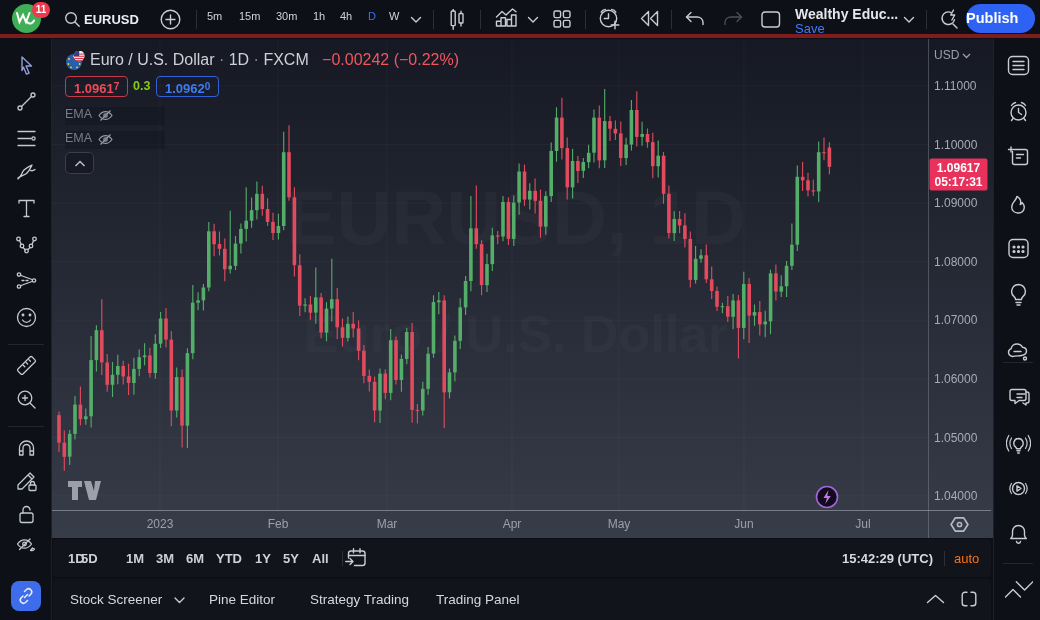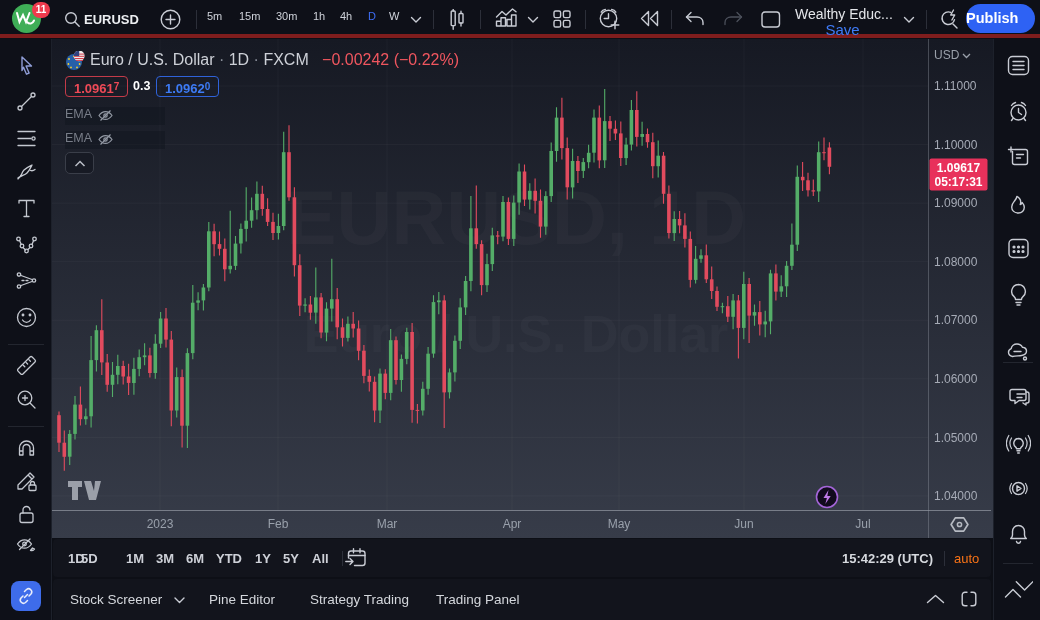--- a/index.html
+++ b/index.html
@@ -234,21 +234,21 @@
    <g stroke="#d23b4b" stroke-width="1">
         <path d="M9.3 3.1h9.8M9 5.3h10.4M9.6 7.5h9.2M11 9.4h7"></path>
       </g>
    <path d="M8.8 4.9a5.4 5.4 0 0 1 5.4 -5.4v5.4z" fill="#30427f"></path>
  </svg>
  <div class="abs" style="left:33px;top:5px;font-size:16px;color:#cdd0d7;white-space:nowrap">Euro / U.S. Dollar
    <span style="color:#8b909b">·</span> 1D <span style="color:#8b909b">·</span> FXCM&nbsp;&nbsp;
    <span style="color:#f0565f">−0.00242 (−0.22%)</span></div>
  <div class="abs" style="left:8px;top:30px;height:21px;border:1px solid #c33b49;border-radius:4px;padding:0 8px;
       font-size:13px;font-weight:700;color:#ef4a57;line-height:20px">1.0961<span style="font-size:10px;vertical-align:3px">7</span></div>
- <div class="abs" style="left:76px;top:33px;font-size:12.5px;font-weight:700;color:#ffffff">0.3</div>
+ <div class="abs" style="left:76px;top:33px;font-size:12.5px;font-weight:700;color:#84cc16">0.3</div>
  <div class="abs" style="left:99px;top:30px;height:21px;border:1px solid #2f62d9;border-radius:4px;padding:0 8px;
       font-size:13px;font-weight:700;color:#3d7bf5;line-height:20px">1.0962<span style="font-size:10px;vertical-align:3px">0</span></div>
  <div class="abs" style="left:8px;top:61px;width:100px;height:18px;background:rgba(16,19,28,0.45);font-size:12.5px;color:#787d88">EMA
    <svg style="position:absolute;left:32px;top:1px" width="17" height="15" viewBox="0 0 17 15">
      <g stroke="#9298a3" stroke-width="1.2" fill="none">
           <path d="M2 7.5c1.8-2.6 4-3.9 6.5-3.9s4.7 1.3 6.5 3.9c-1.8 2.6-4 3.9-6.5 3.9s-4.7-1.3-6.5-3.9z"></path>
           <circle cx="8.5" cy="7.5" r="1.7"></circle>
           <path d="M3.5 12.5L13.5 2.5"></path>
         </g>
    </svg>
@@ -359,22 +359,22 @@
  <svg class="abs" style="left:722px;top:11px" width="22" height="16" viewBox="0 0 22 16">
       <g stroke="#4c505b" stroke-width="1.3" fill="none" stroke-linecap="round" stroke-linejoin="round">
    <path d="M15 1.5L19.5 6L15 10.5"></path>
         <path d="M19.5 6H9c-3.3 0-6 2.2-6 5.5v2"></path>
       </g>
     </svg>
 
  <svg class="abs" style="left:761px;top:11px" width="20" height="17" viewBox="0 0 20 17">
       <rect x="1" y="1" width="17.5" height="15" rx="3" stroke="#c9ccd4" stroke-width="1.4" fill="none" stroke-linecap="round" stroke-linejoin="round"></rect>
     </svg>
- <div class="abs" style="left:795px;top:6px;font-size:14px;font-weight:400;color:#e4e6ea">Wealthy Educ...</div>
- <div class="abs" style="left:795px;top:21px;width:95px;text-align:center;font-size:15px;color:#3f7bf7">Save</div>
+ <div class="abs" style="left:795px;top:6px;font-size:14px;font-weight:700;color:#e4e6ea">Wealthy Educ...</div>
+ <div class="abs" style="left:795px;top:21px;width:95px;text-align:left;font-size:13px;color:#3f7bf7">Save</div>
  <svg class="abs" style="left:903px;top:16px" width="12" height="8" viewBox="0 0 12 8">
       <path d="M1.5 1.5L6 6l4.5-4.5" stroke="#c9ccd4" stroke-width="1.4" fill="none" stroke-linecap="round" stroke-linejoin="round"></path>
     </svg>
  <div class="sep" style="left:926px;top:10px;height:19px"></div>
 
  <svg class="abs" style="left:938px;top:9px" width="21" height="21" viewBox="0 0 21 21">
       <g stroke="#c9ccd4" stroke-width="1.4" fill="none" stroke-linecap="round" stroke-linejoin="round">
    <path d="M12.8 3.4a6.3 6.3 0 1 0 3.7 7.2"></path>
         <path d="M15 15l4 4"></path>
         <path d="M15.5 1l-2.8 5h4l-2.8 5"></path>

